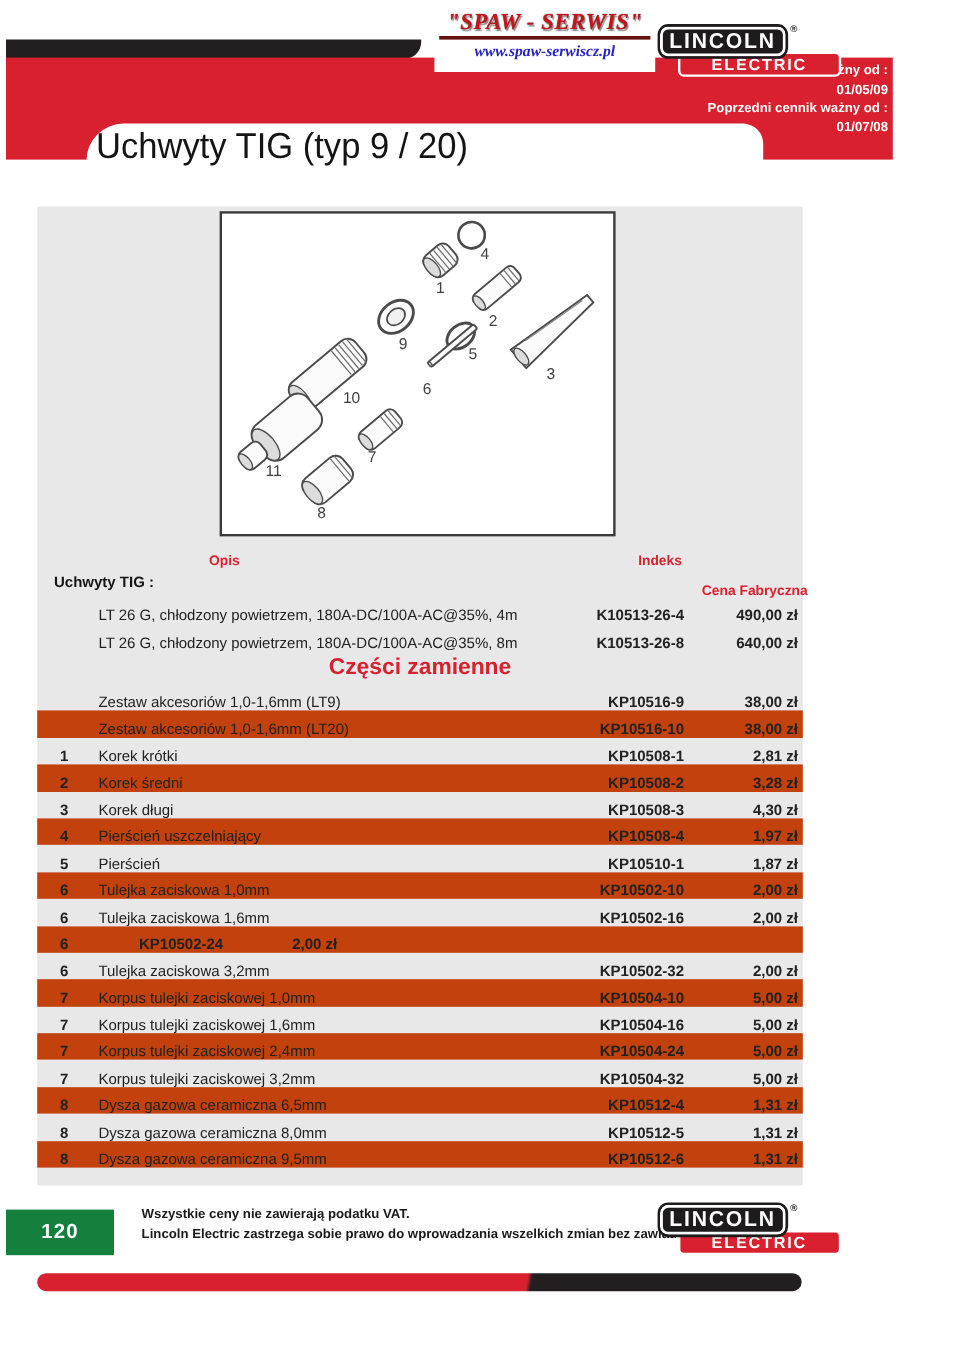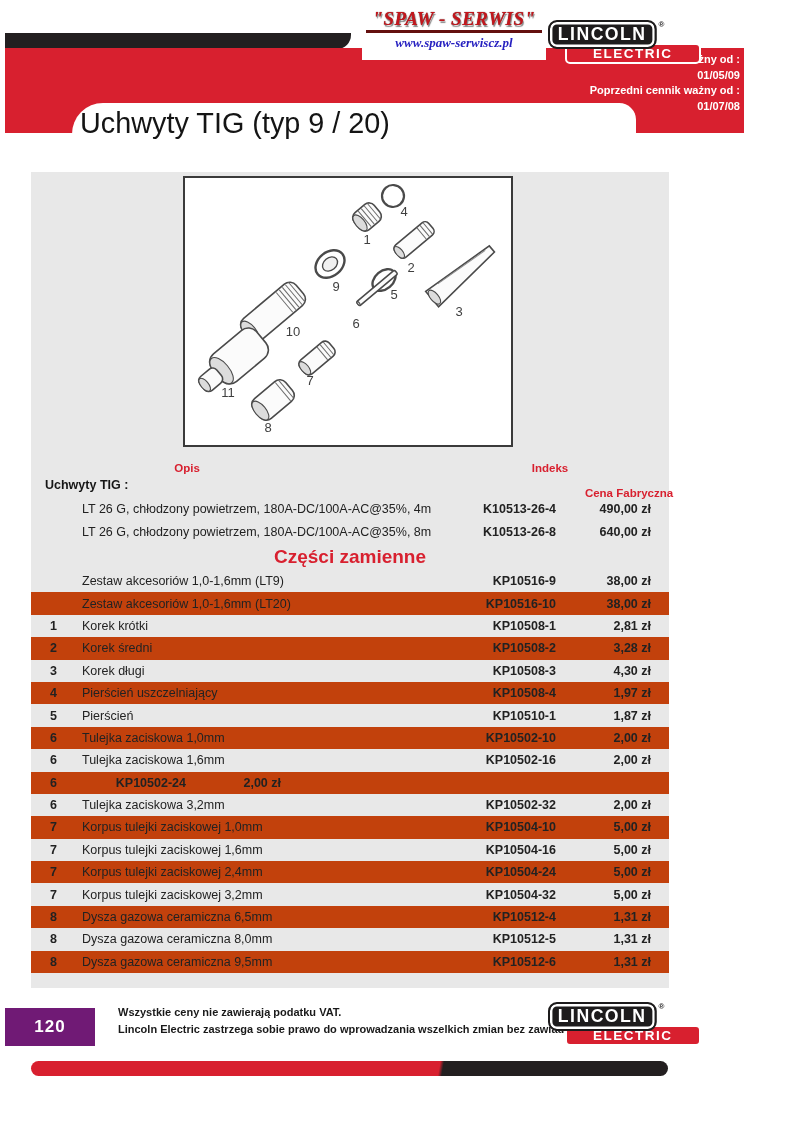--- a/index.html
+++ b/index.html
@@ -52,30 +52,30 @@
   
   .th{position:absolute;color:#d8202f;font-weight:bold;font-size:11.5px;}
   .th-opis{left:96px;top:290px;width:120px;text-align:center;}
   .th-indeks{left:459px;top:290px;width:120px;text-align:center;}
   .th-cena{left:543px;top:290px;width:110px;text-align:center;margin-top:25px;}
   .sec-uchwyty{position:absolute;left:14px;top:306px;font-weight:bold;font-size:12.5px;color:#161616;}
   .torch-rows{position:absolute;left:0;top:326px;width:100%;}
   .spare-title{position:absolute;left:0;top:374px;width:100%;text-align:center;color:#d8202f;
                font-weight:bold;font-size:19px;}
   .spare-rows{position:absolute;left:0;top:398px;width:100%;}
-  .row{display:flex;align-items:center;height:22.4px;box-sizing:border-box;padding-right:18px;
+  .row{display:flex;align-items:flex-end;height:22.4px;box-sizing:border-box;padding-right:4px;
        font-size:12.5px;color:#222;}
   .row.white{background:#c2410c;}
   .c-num{width:45px;text-align:center;font-weight:bold;flex:none;}
   .c-desc{flex:1;padding-left:6px;white-space:nowrap;overflow:hidden;}
   .c-idx{width:110px;text-align:right;font-weight:bold;flex:none;}
   .c-price{width:95px;text-align:right;font-weight:bold;flex:none;}
 
   
-  .pagenum{position:absolute;left:5px;top:1008px;width:90px;height:38px;background:#701a75;
+  .pagenum{position:absolute;left:5px;top:1008px;width:90px;height:38px;background:#15803d;
            color:#fff;font-size:17px;font-weight:bold;display:flex;align-items:center;
            justify-content:center;letter-spacing:1px;}
   .notes{position:absolute;left:118px;top:1004px;font-size:11px;font-weight:bold;color:#191919;
          line-height:16.5px;}
   .bottom-bar{position:absolute;left:31px;top:1061px;width:637px;height:15px;border-radius:8px;
               background:linear-gradient(100deg,#d8202f 0%,#d8202f 64%,#231f20 64.6%,#231f20 100%);}
 </style>
 </head>
 <body>
 

